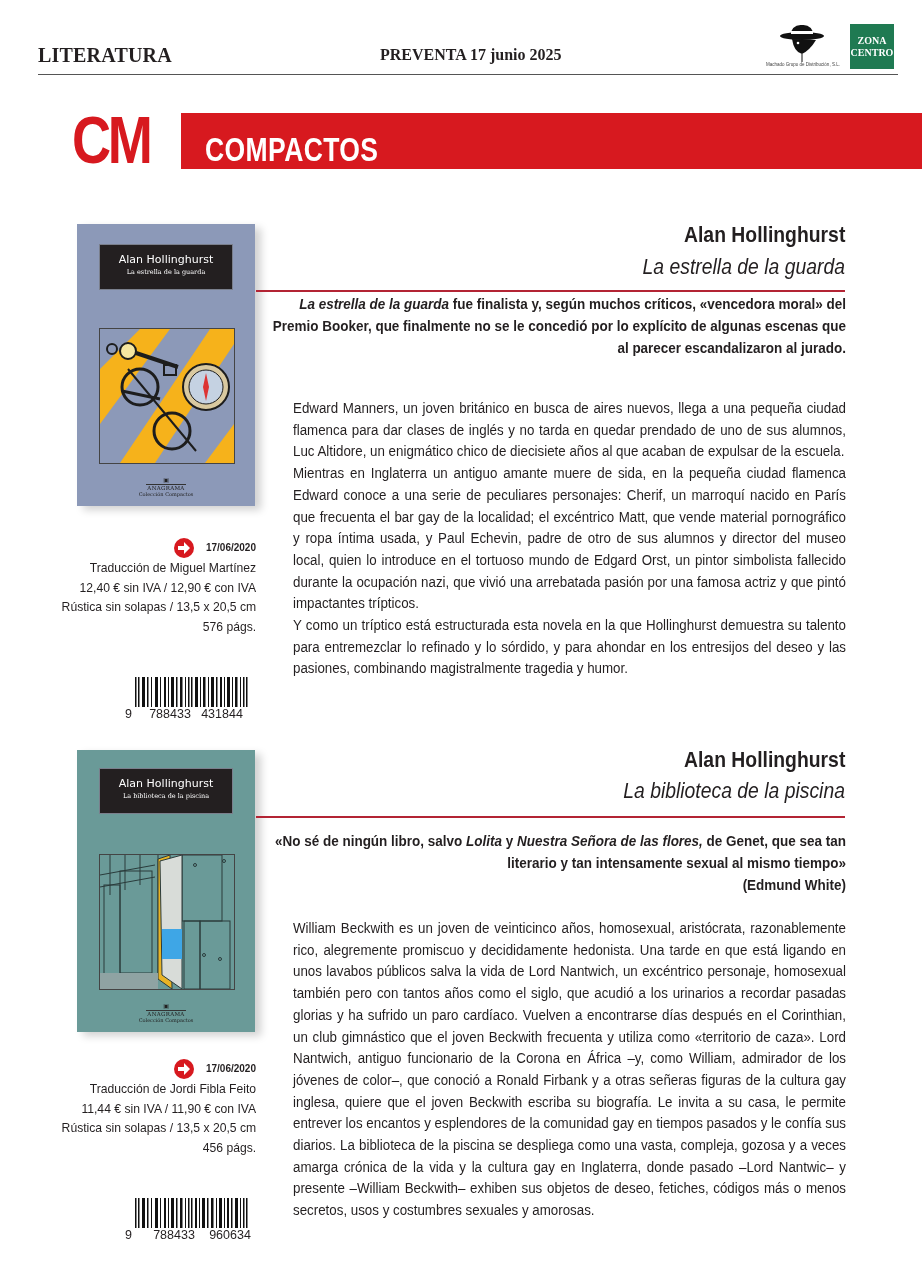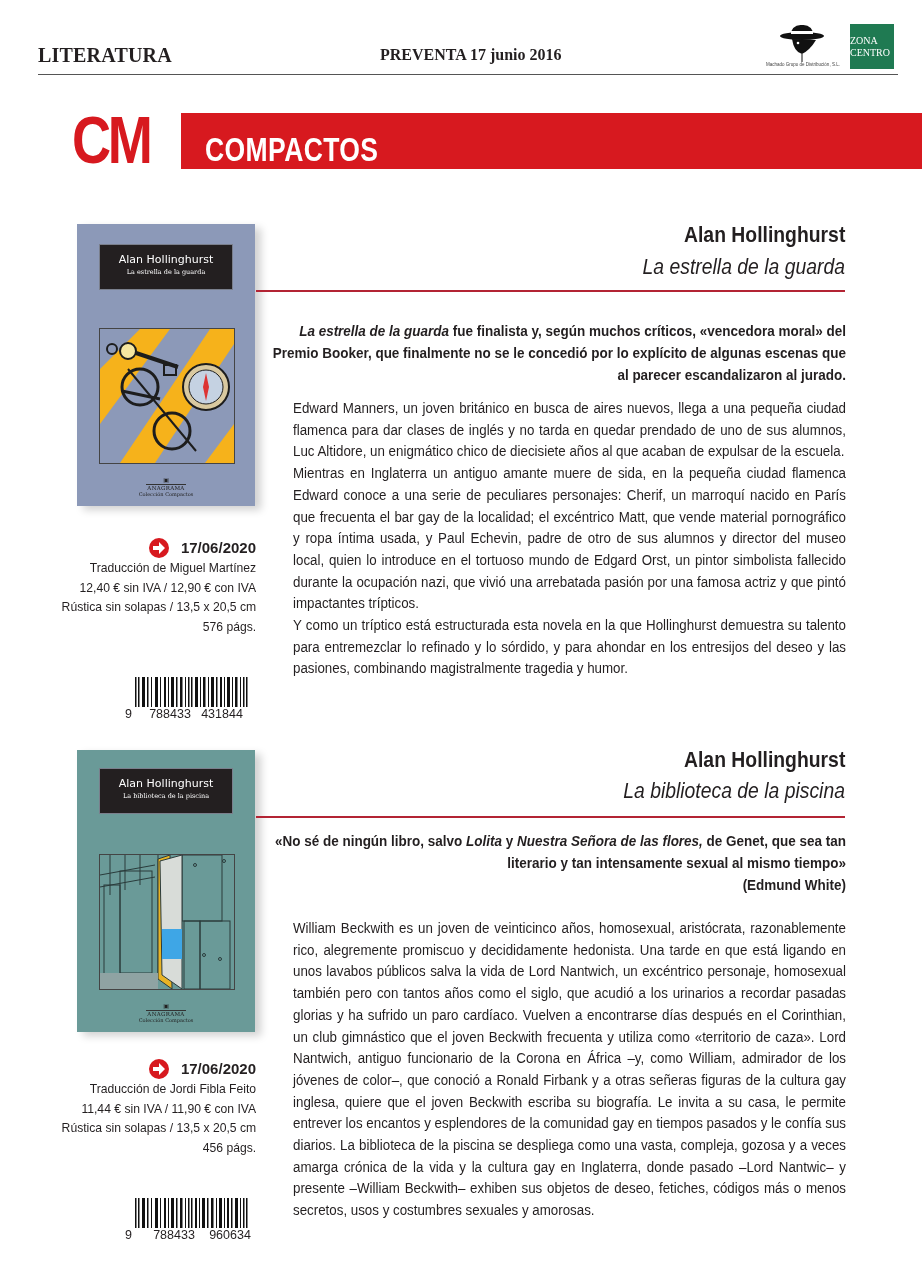--- a/index.html
+++ b/index.html
@@ -3,38 +3,38 @@
   <meta charset="utf-8">
   <style>
     html, body { margin: 0; padding: 0; background: #ffffff; }
     body { width: 922px; height: 1280px; position: relative; overflow: hidden; font-family: "Liberation Sans", sans-serif; color: #231f20; }
 
     .hdr-left { position: absolute; left: 38px; top: 44px; font-family: "Liberation Serif", serif; font-weight: bold; font-size: 20px; letter-spacing: 0.2px; }
     .hdr-center { position: absolute; left: 380px; top: 46px; font-family: "Liberation Serif", serif; font-weight: bold; font-size: 16px; }
     .hdr-rule { position: absolute; left: 38px; top: 74px; width: 860px; height: 1px; background: #555; }
     .logo-machado { position: absolute; left: 772px; top: 22px; width: 60px; height: 50px; }
     .logo-machado-caption { position: absolute; left: 764px; top: 62px; width: 78px; font-size: 4.5px; color: #444; text-align: center; white-space: nowrap; }
-    .logo-zona { position: absolute; left: 850px; top: 24px; width: 44px; height: 45px; background: #1f7a52; color: #fff; font-family: "Liberation Serif", serif; font-weight: normal; font-size: 10px; line-height: 12px; display: flex; flex-direction: column; justify-content: center; }
+    .logo-zona { position: absolute; left: 850px; top: 24px; width: 44px; height: 45px; background: #1f7a52; color: #fff; font-family: "Liberation Serif", serif; font-weight: bold; font-size: 10px; line-height: 12px; text-align: center; display: flex; flex-direction: column; justify-content: center; }
 
     .cm-mark { position: absolute; left: 72px; top: 100px; font-family: "Liberation Sans", sans-serif; font-weight: bold; font-size: 66px; color: #d7191f; letter-spacing: -4px; transform: scaleX(0.82); transform-origin: left top; line-height: 80px; }
     .banner { position: absolute; left: 181px; top: 113px; width: 741px; height: 56px; background: #d7191f; }
     .banner-label { position: absolute; left: 24px; top: 17px; color: #fff; font-weight: bold; font-size: 34px; letter-spacing: 0.5px; transform: scaleX(0.78); transform-origin: left top; line-height: 38px; }
 
     .cover { position: absolute; left: 77px; width: 178px; box-shadow: 6px 4px 8px rgba(0,0,0,0.18); }
     .cover-title-box { position: absolute; left: 22px; top: 20px; width: 132px; height: 44px; background: #231f20; border: 1px solid #7a7f8c; color: #fff; text-align: center; }
     .cover-author { font-family: "DejaVu Sans", sans-serif; font-size: 11px; margin-top: 8px; }
     .cover-subtitle { font-family: "DejaVu Serif", serif; font-size: 6.5px; margin-top: 2px; }
     .cover-art { position: absolute; left: 22px; top: 104px; width: 134px; height: 134px; border: 1px solid #444; overflow: hidden; }
     .cover-publisher { position: absolute; left: 0; width: 100%; top: 252px; text-align: center; font-family: "DejaVu Serif", serif; color: #222; }
     .cover-publisher .pub-logo { display: block; font-size: 6px; font-weight: bold; }
     .cover-publisher .pub-name { display: block; font-size: 5.5px; letter-spacing: 0.3px; border-top: 0.5px solid #333; width: 40px; margin: 1px auto 0; }
     .cover-publisher .pub-coll { display: block; font-size: 5px; }
 
     .meta { position: absolute; right: 666px; text-align: right; font-size: 13.5px; line-height: 19.5px; color: #231f20; }
-    .meta .date-row { display: flex; justify-content: flex-end; align-items: center; gap: 12px; font-weight: bold; font-size: 15px; margin-bottom: 0px; }
+    .meta .date-row { display: flex; justify-content: flex-end; align-items: center; gap: 12px; font-weight: bold; font-size: 10px; margin-bottom: 0px; }
     .meta .arrow-icon { width: 20px; height: 20px; }
     .meta .line { display: block; white-space: nowrap; transform: scaleX(0.9); transform-origin: right; }
 
     .barcode { position: absolute; left: 125px; width: 130px; height: 42px; }
     .barcode-digits { position: absolute; left: 0; bottom: 0; width: 130px; font-size: 12.5px; color: #231f20; display: flex; justify-content: space-between; background: #fff; }
 
     .book-author { position: absolute; right: 77px; font-weight: bold; font-size: 22px; text-align: right; transform: scaleX(0.88); transform-origin: right; white-space: nowrap; }
     .book-title { position: absolute; right: 77px; font-style: italic; font-size: 22px; color: #231f20; text-align: right; transform: scaleX(0.88); transform-origin: right; white-space: nowrap; }
     .red-rule { position: absolute; left: 256px; width: 589px; height: 2px; background: #b32434; }
 
@@ -42,21 +42,21 @@
     .blurb .inner { display: block; transform: scaleX(0.87); transform-origin: right top; width: 660px; margin-left: -86px; }
 
     .body-text { position: absolute; left: 293px; width: 553px; font-size: 15.5px; line-height: 21.7px; text-align: justify; color: #231f20; }
     .body-text .inner { display: block; transform: scaleX(0.86); transform-origin: left top; width: 643px; }
     .body-text p { margin: 0; }
   </style>
 </head>
 <body>
 
 <div class="hdr-left">LITERATURA</div>
-<div class="hdr-center">PREVENTA 17 junio 2016</div>
+<div class="hdr-center">PREVENTA 17 junio 2025</div>
 <div class="logo-machado">
   <svg width="60" height="42" viewBox="0 0 60 42">
     <ellipse cx="30" cy="14" rx="22" ry="4" fill="#111"></ellipse>
     <path d="M18 14 Q20 2 30 3 Q40 2 42 14 Z" fill="#111"></path>
     <rect x="19" y="9" width="22" height="3" fill="#fff"></rect>
     <path d="M20 17 Q22 30 30 32 Q38 28 44 18 Z" fill="#111"></path>
     <circle cx="26" cy="21" r="1.3" fill="#fff"></circle>
     <line x1="30" y1="32" x2="30" y2="40" stroke="#111" stroke-width="1"></line>
   </svg>
 </div>
@@ -154,21 +154,21 @@
     <span style="width:10px;">9</span>
     <span style="width:50px; text-align:center; margin-left:8px;">788433</span>
     <span style="width:50px; text-align:center; margin-right:8px;">431844</span>
   </div>
 </div>
 
 <div class="book-author" style="top:222px;">Alan Hollinghurst</div>
 <div class="book-title" style="top:254px;">La estrella de la guarda</div>
 <div class="red-rule" style="top:290px;"></div>
 
-<div class="blurb" style="top:320px;">
+<div class="blurb" style="top:293px;">
   <span class="inner"><i>La estrella de la guarda</i><span> fue finalista y, según muchos críticos, «vencedora moral» del Premio Booker, que finalmente no se le concedió por lo explícito de algunas escenas que al parecer escandalizaron al jurado.</span></span>
 </div>
 
 <div class="body-text" style="top:397px;">
   <div class="inner">
     <p>Edward Manners, un joven británico en busca de aires nuevos, llega a una pequeña ciudad flamenca para dar clases de inglés y no tarda en quedar prendado de uno de sus alumnos, Luc Altidore, un enigmático chico de diecisiete años al que acaban de expulsar de la escuela.</p>
     <p>Mientras en Inglaterra un antiguo amante muere de sida, en la pequeña ciudad flamenca Edward conoce a una serie de peculiares personajes: Cherif, un marroquí nacido en París que frecuenta el bar gay de la localidad; el excéntrico Matt, que vende material pornográfico y ropa íntima usada, y Paul Echevin, padre de otro de sus alumnos y director del museo local, quien lo introduce en el tortuoso mundo de Edgard Orst, un pintor simbolista fallecido durante la ocupación nazi, que vivió una arrebatada pasión por una famosa actriz y que pintó impactantes trípticos.</p>
     <p>Y como un tríptico está estructurada esta novela en la que Hollinghurst demuestra su talento para entremezclar lo refinado y lo sórdido, y para ahondar en los entresijos del deseo y las pasiones, combinando magistralmente tragedia y humor.</p>
   </div>
 </div>

